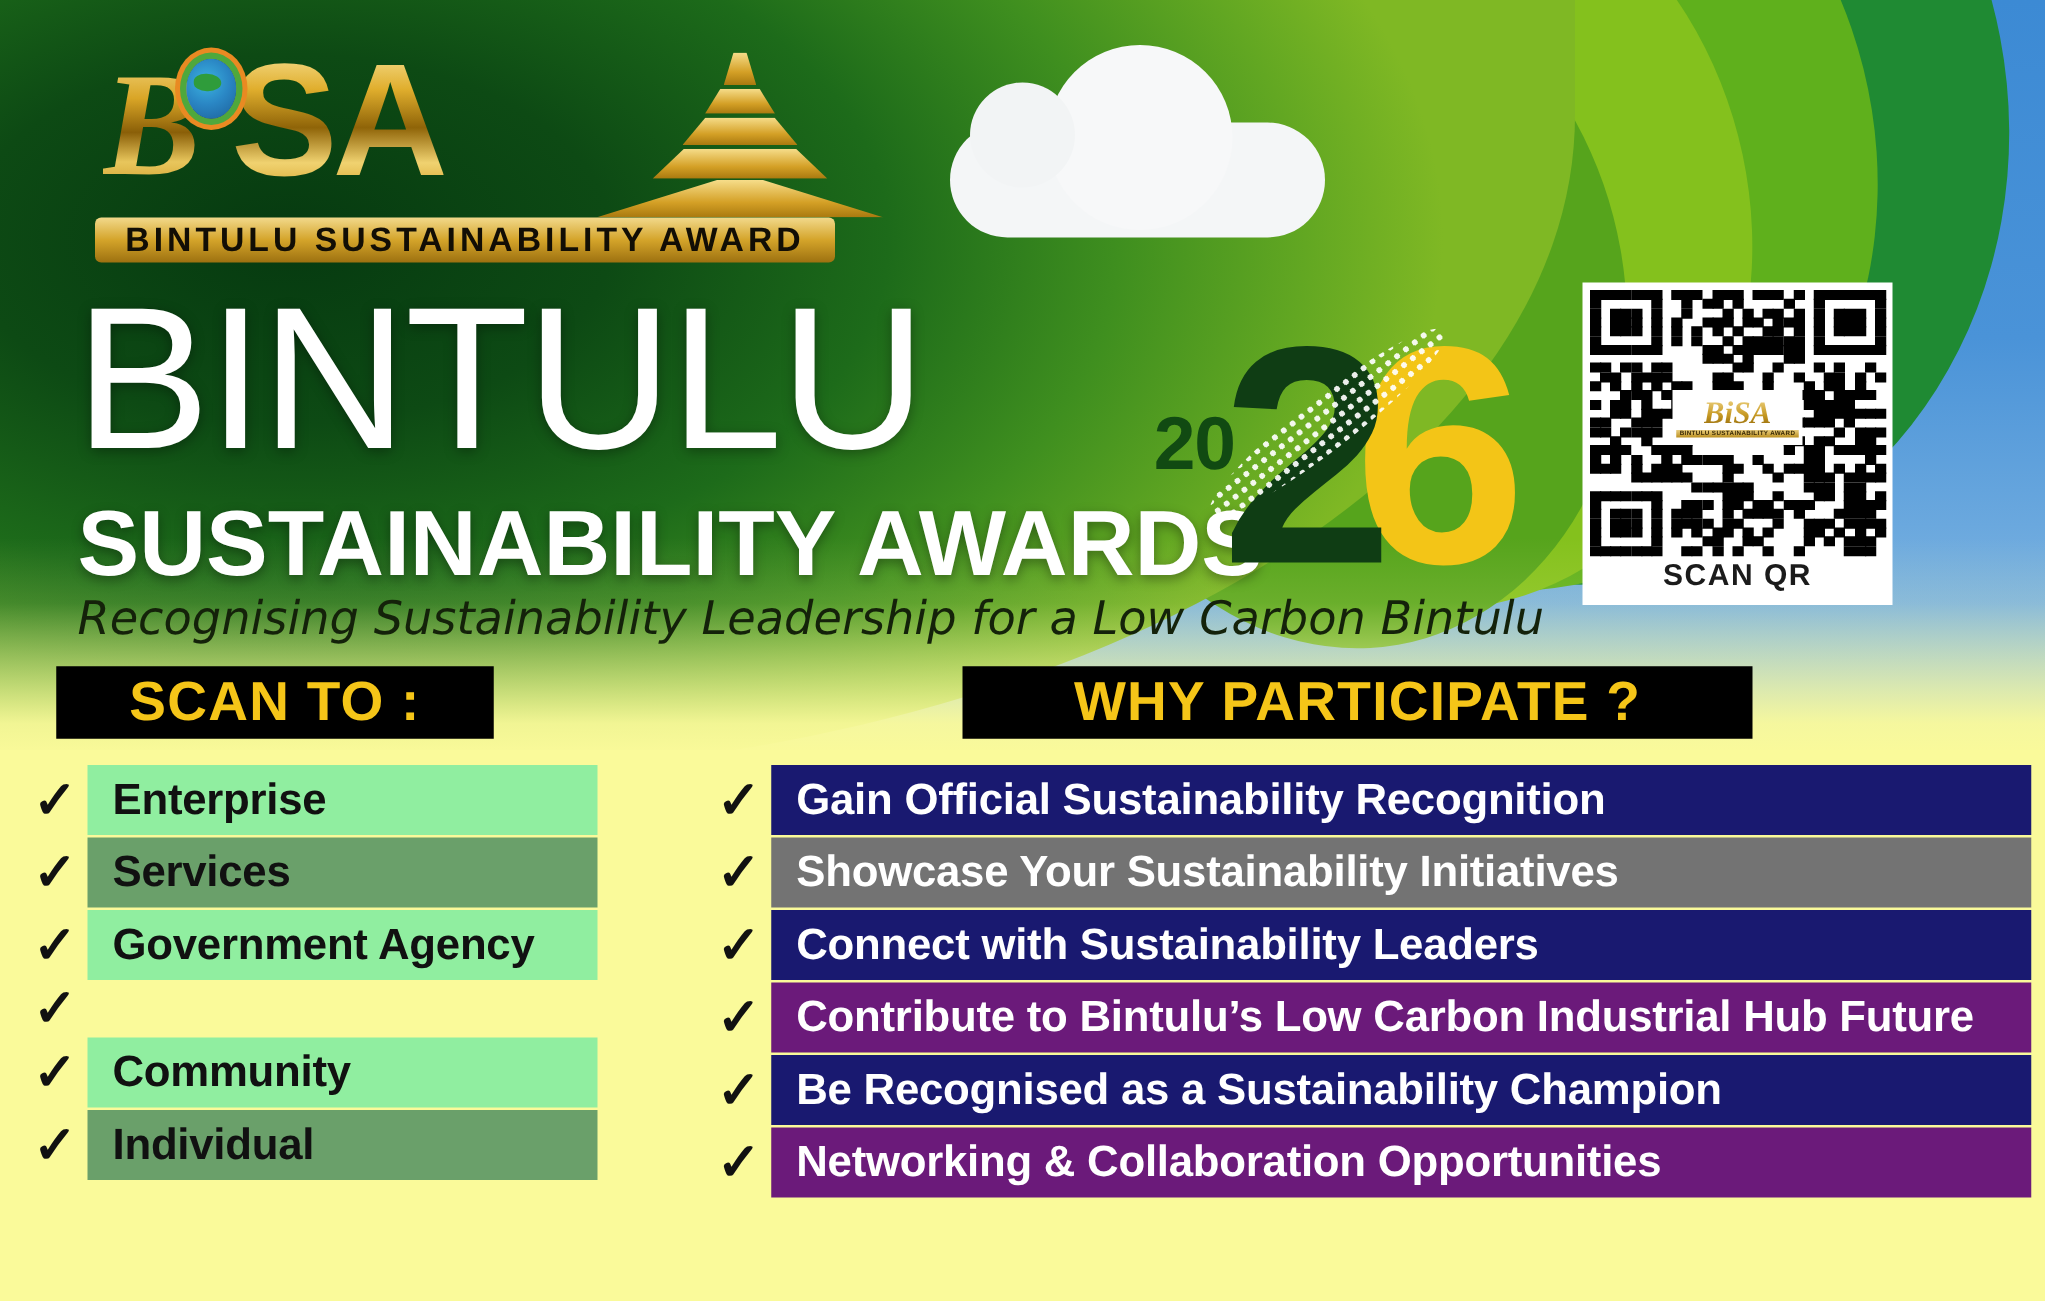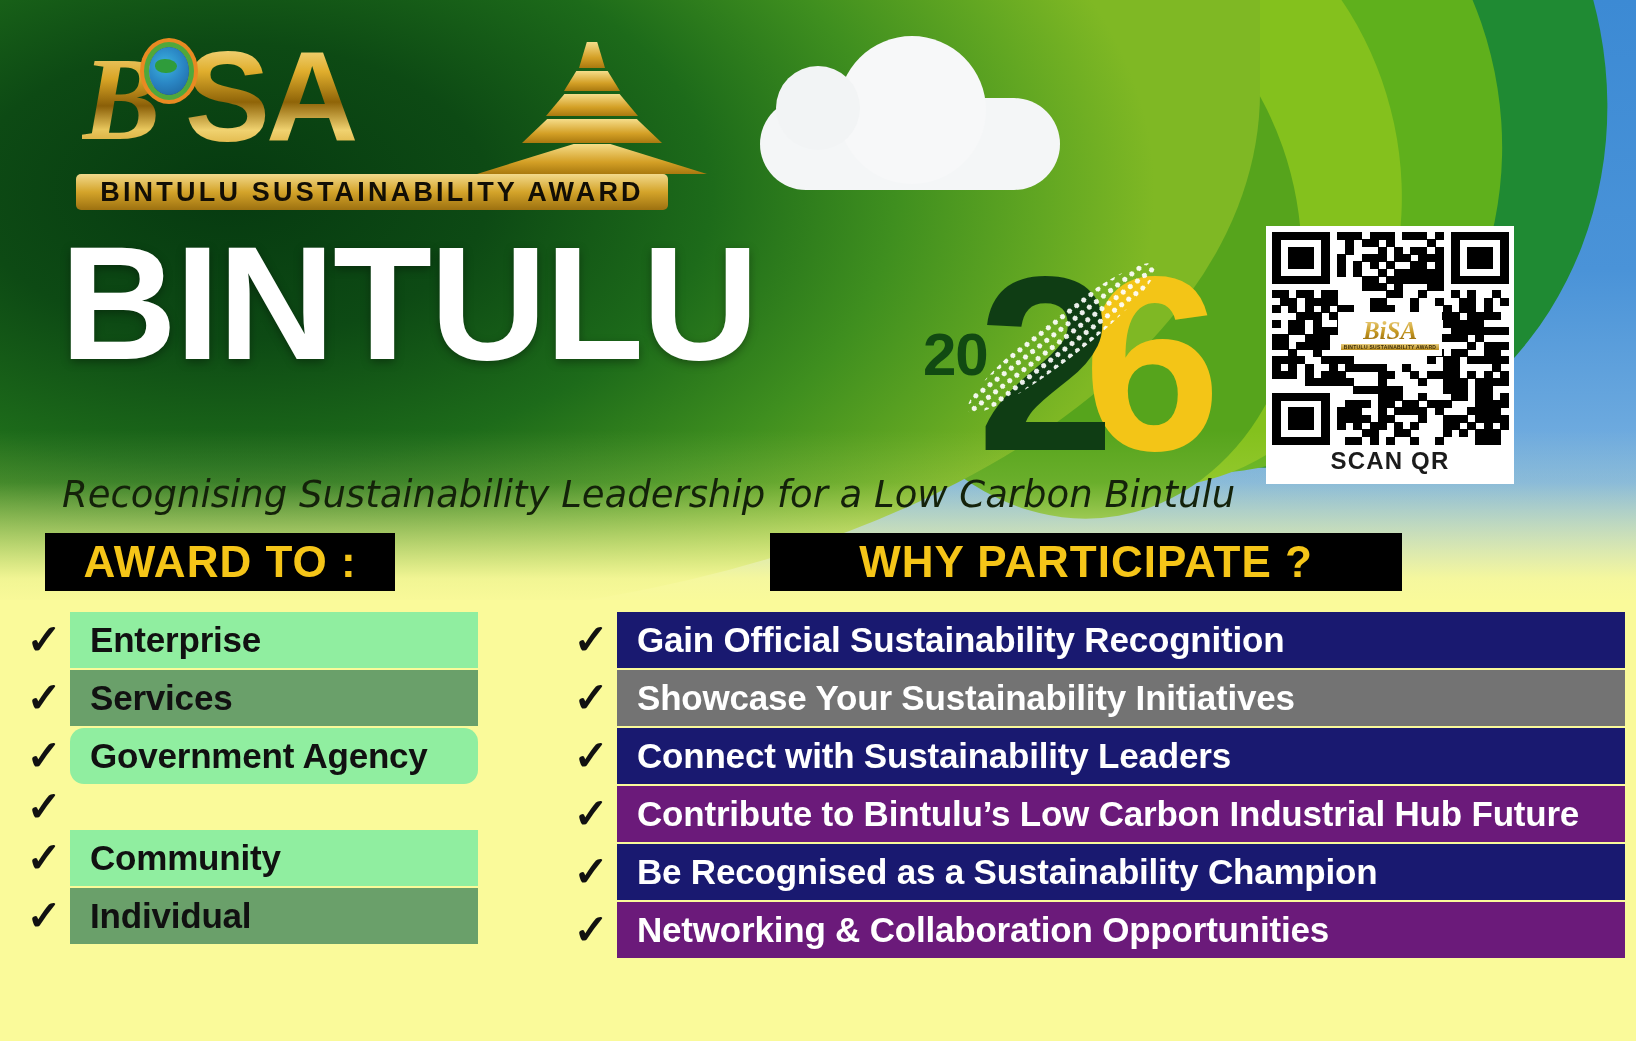--- a/index.html
+++ b/index.html
@@ -191,21 +191,21 @@
     letter-spacing: 3.2px;
     color: #120e05;
     white-space: nowrap;
   }
 
   
   .headline {
     position: absolute;
     left: 60px; top: 222px;
     font-size: 162px;
-    font-weight: bold;
+    font-weight: normal;
     letter-spacing: -2px;
     color: #ffffff;
     line-height: 1;
     text-shadow: 0 3px 10px rgba(0,0,0,.35);
   }
   .subhead {
     position: absolute;
     left: 62px; top: 398px;
     font-size: 74px;
     font-weight: bold;
@@ -431,20 +431,21 @@
       <div class="tower-tier t3"></div>
       <div class="tower-tier t4"></div>
       <div class="tower-tier t5"></div>
     </div>
     <div class="logo-badge">
       <span>BINTULU SUSTAINABILITY AWARD</span>
     </div>
   </div>
 
   <div class="headline">BINTULU</div>
+  <div class="subhead">SUSTAINABILITY AWARDS</div>
   <div class="tagline">Recognising Sustainability Leadership for a Low Carbon Bintulu</div>
 
   <div class="year-wrap">
     <div class="year-6">6</div>
     <div class="year-2">2</div>
     <div class="year-20">20</div>
     <div class="year-dots"></div>
   </div>
 
   <div class="qr-card">
@@ -873,42 +874,42 @@
         <div class="qr-cell" style="left: 0px; top: 0px; width: 9px; height: 8px;"></div>
       <div class="qr-logo">
         <span class="qr-logo-mark">BiSA</span>
         <span class="qr-logo-sub">BINTULU SUSTAINABILITY AWARD</span>
       </div>
     </div>
     <div class="qr-caption">SCAN QR</div>
   </div>
 
   <div class="banner banner-open">
-    <span>AWARD TO :</span>
+    <span>SCAN TO :</span>
   </div>
   <div class="banner banner-why">
     <span>WHY PARTICIPATE ?</span>
   </div>
 
   <div class="list-left" id="list-left">
       <div class="row">
         <div class="check">✓</div>
         <div class="pill" style="background: rgb(144, 238, 160);">
           <span>Enterprise</span>
         </div>
       </div>
       <div class="row">
         <div class="check">✓</div>
         <div class="pill" style="background: rgb(106, 160, 106);">
           <span>Services</span>
         </div>
       </div>
       <div class="row">
         <div class="check">✓</div>
-        <div class="pill" style="background: rgb(144, 238, 160); border-radius: 14px;">
+        <div class="pill" style="background: rgb(144, 238, 160);">
           <span>Government Agency</span>
         </div>
       </div>
       <div class="row">
         <div class="check">✓</div>
       </div>
       <div class="row">
         <div class="check">✓</div>
         <div class="pill" style="background: rgb(144, 238, 160);">
           <span>Community</span>

